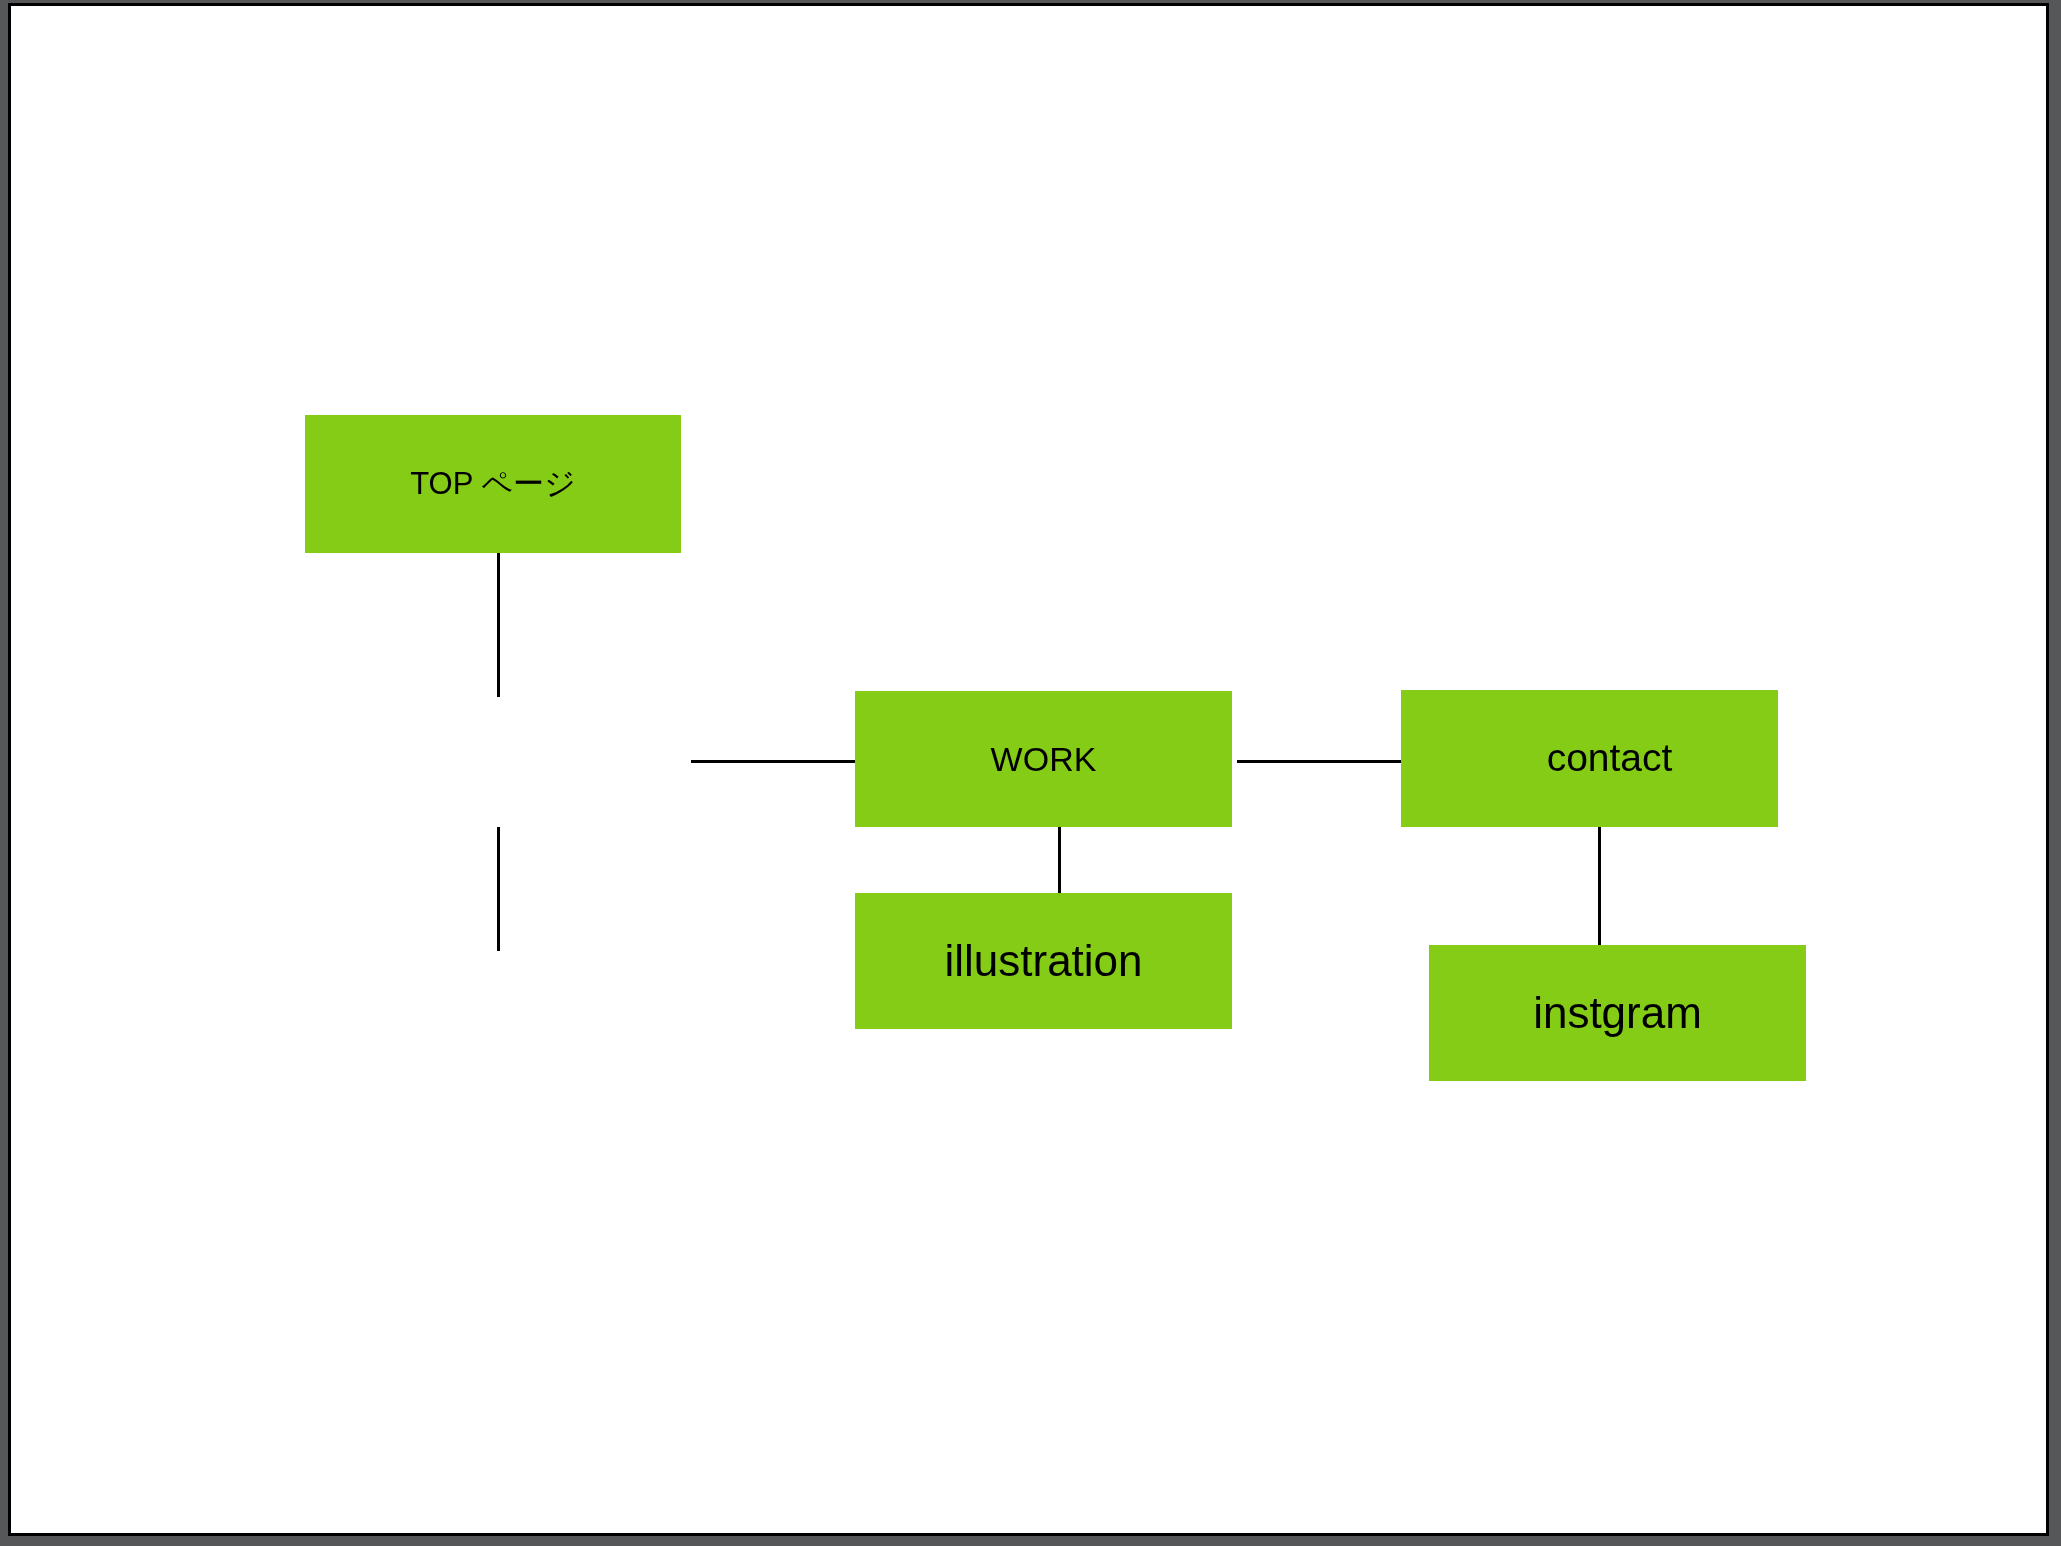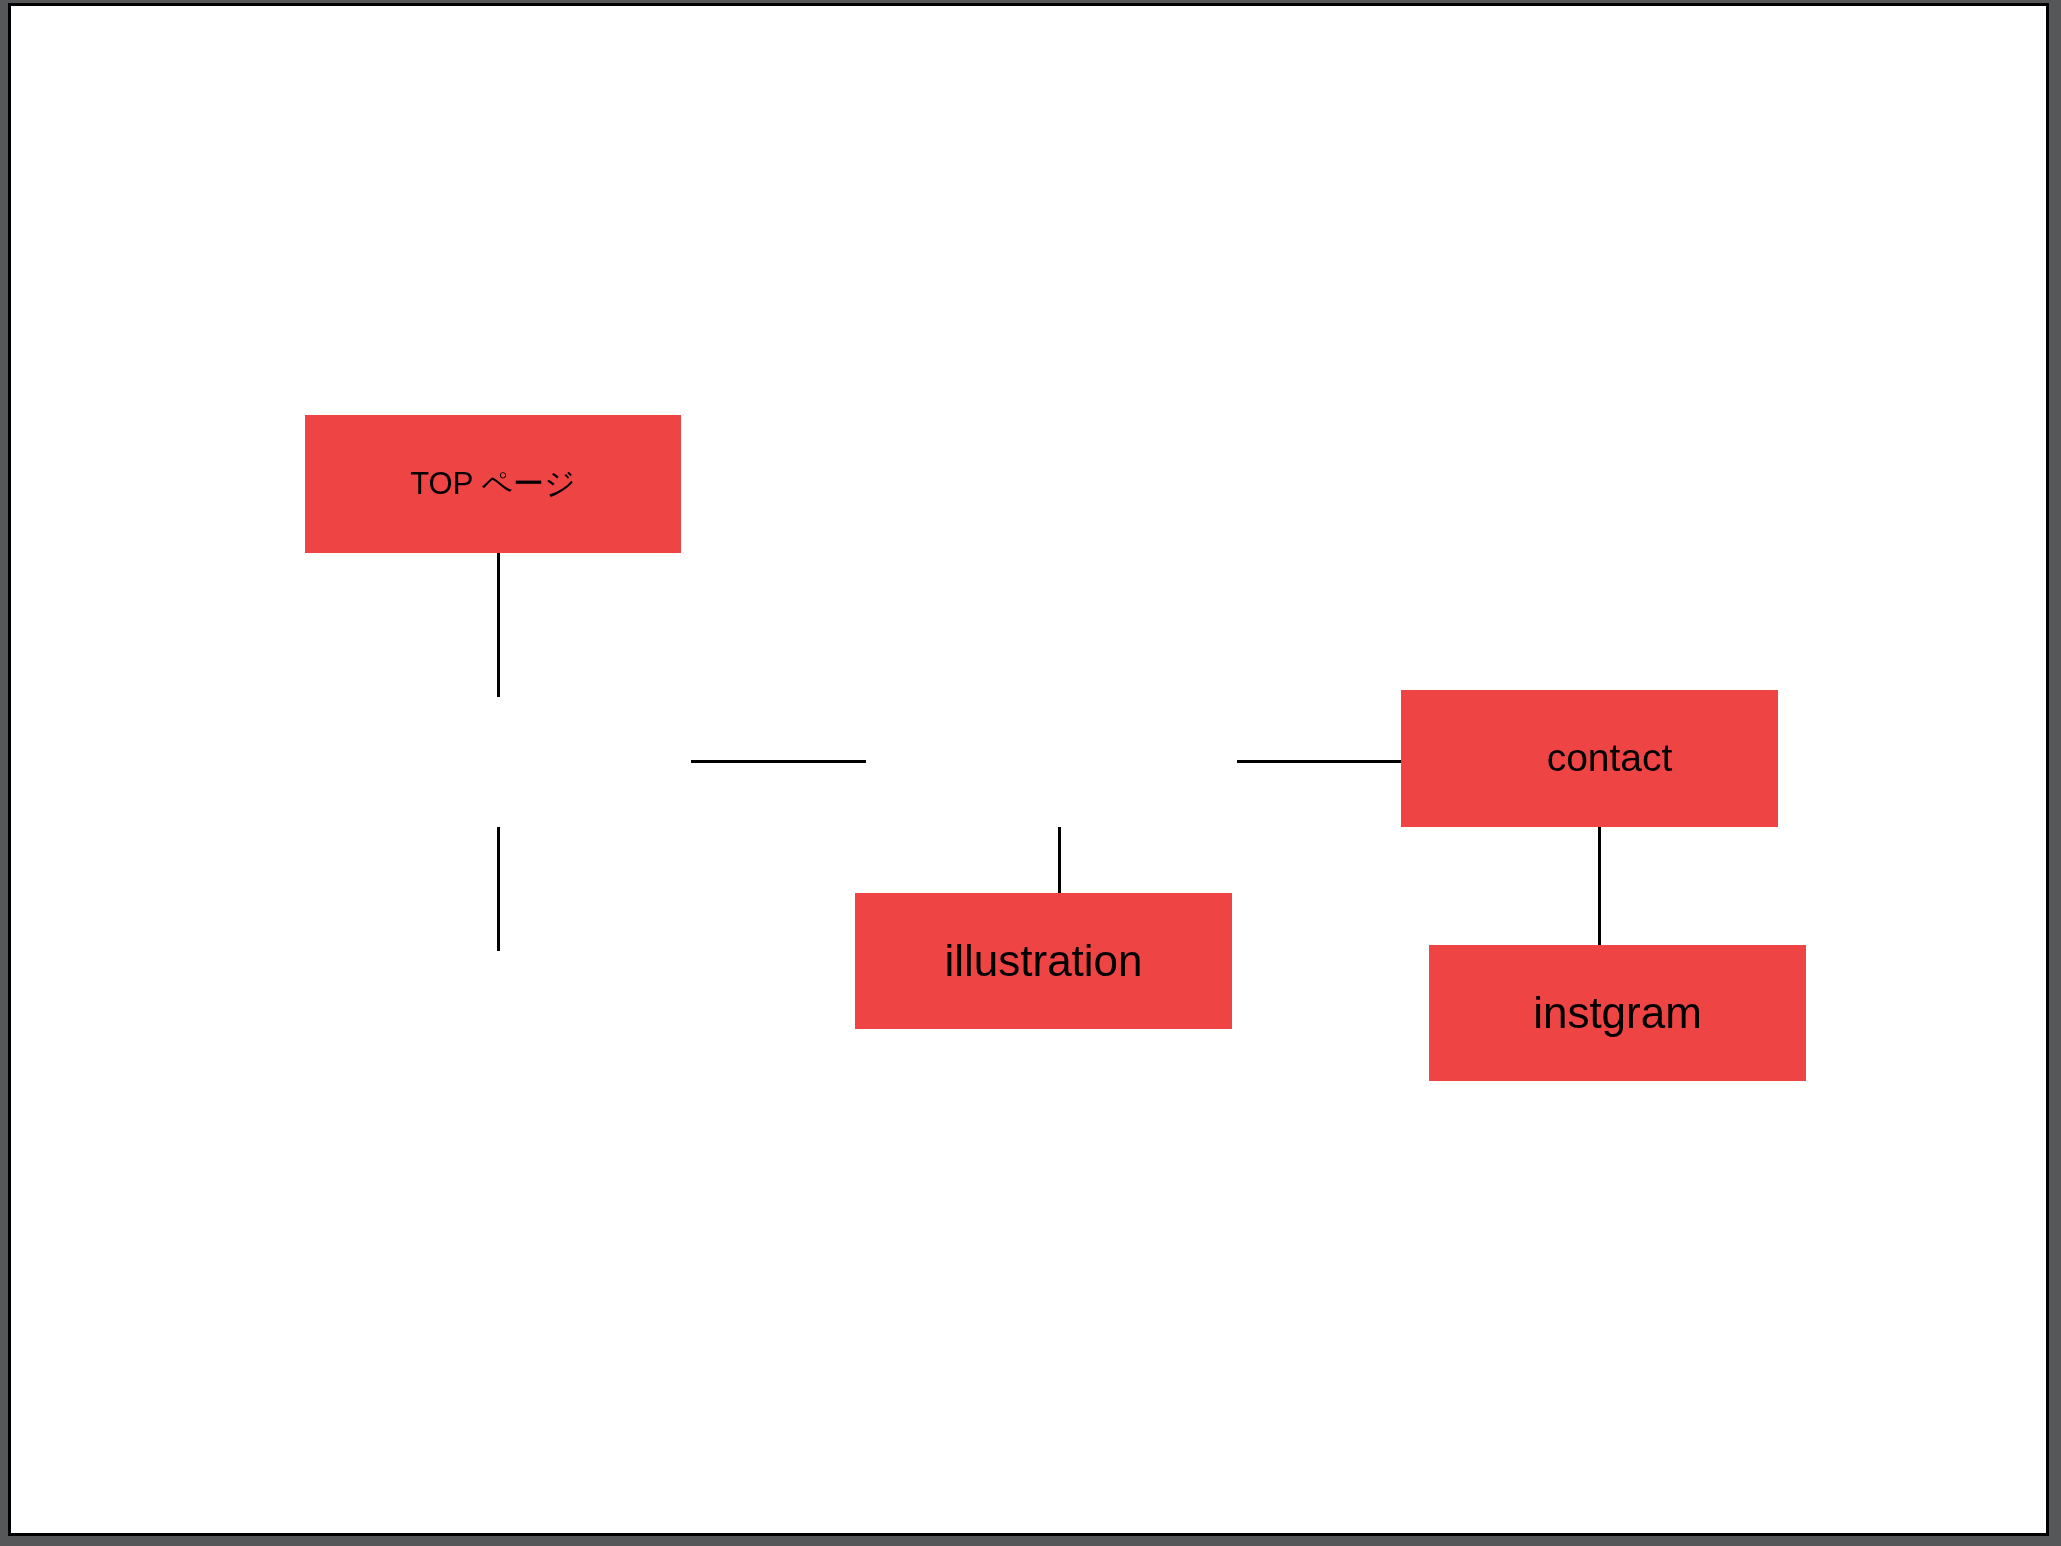--- a/index.html
+++ b/index.html
@@ -39,21 +39,21 @@
   .connector {
     position: absolute;
     background: #000000;
   }
   .connector.vertical  { width: 3px; }
   .connector.horizontal{ height: 3px; }
 
   
   .node {
     position: absolute;
-    background: #ef4444;
+    background: #84cc16;
     display: flex;
     align-items: center;
     justify-content: center;
     box-sizing: border-box;
     color: #000000;
     line-height: 1.2;
     text-align: left;
     white-space: nowrap;
   }
   .node-label {
@@ -82,20 +82,23 @@
 
     <div class="connector vertical" style="left:1047px; top:821px; height:124px;"></div>
 
     <div class="connector vertical" style="left:1587px; top:821px; height:124px;"></div>
 
     <div class="node size-sm" style="left:294px; top:409px; width:376px; height:138px;">
       <span class="node-label">TOP ページ</span>
     </div>
 
 
+    <div class="node size-md" style="left:844px; top:685px; width:377px; height:136px;">
+      <span class="node-label">WORK</span>
+    </div>
 
     <div class="node size-lg" style="left:1390px; top:684px; width:377px; height:137px;padding-left:40px;">
       <span class="node-label">contact</span>
     </div>
 
 
     <div class="node size-xl" style="left:844px; top:887px; width:377px; height:136px;">
       <span class="node-label">illustration</span>
     </div>
 

